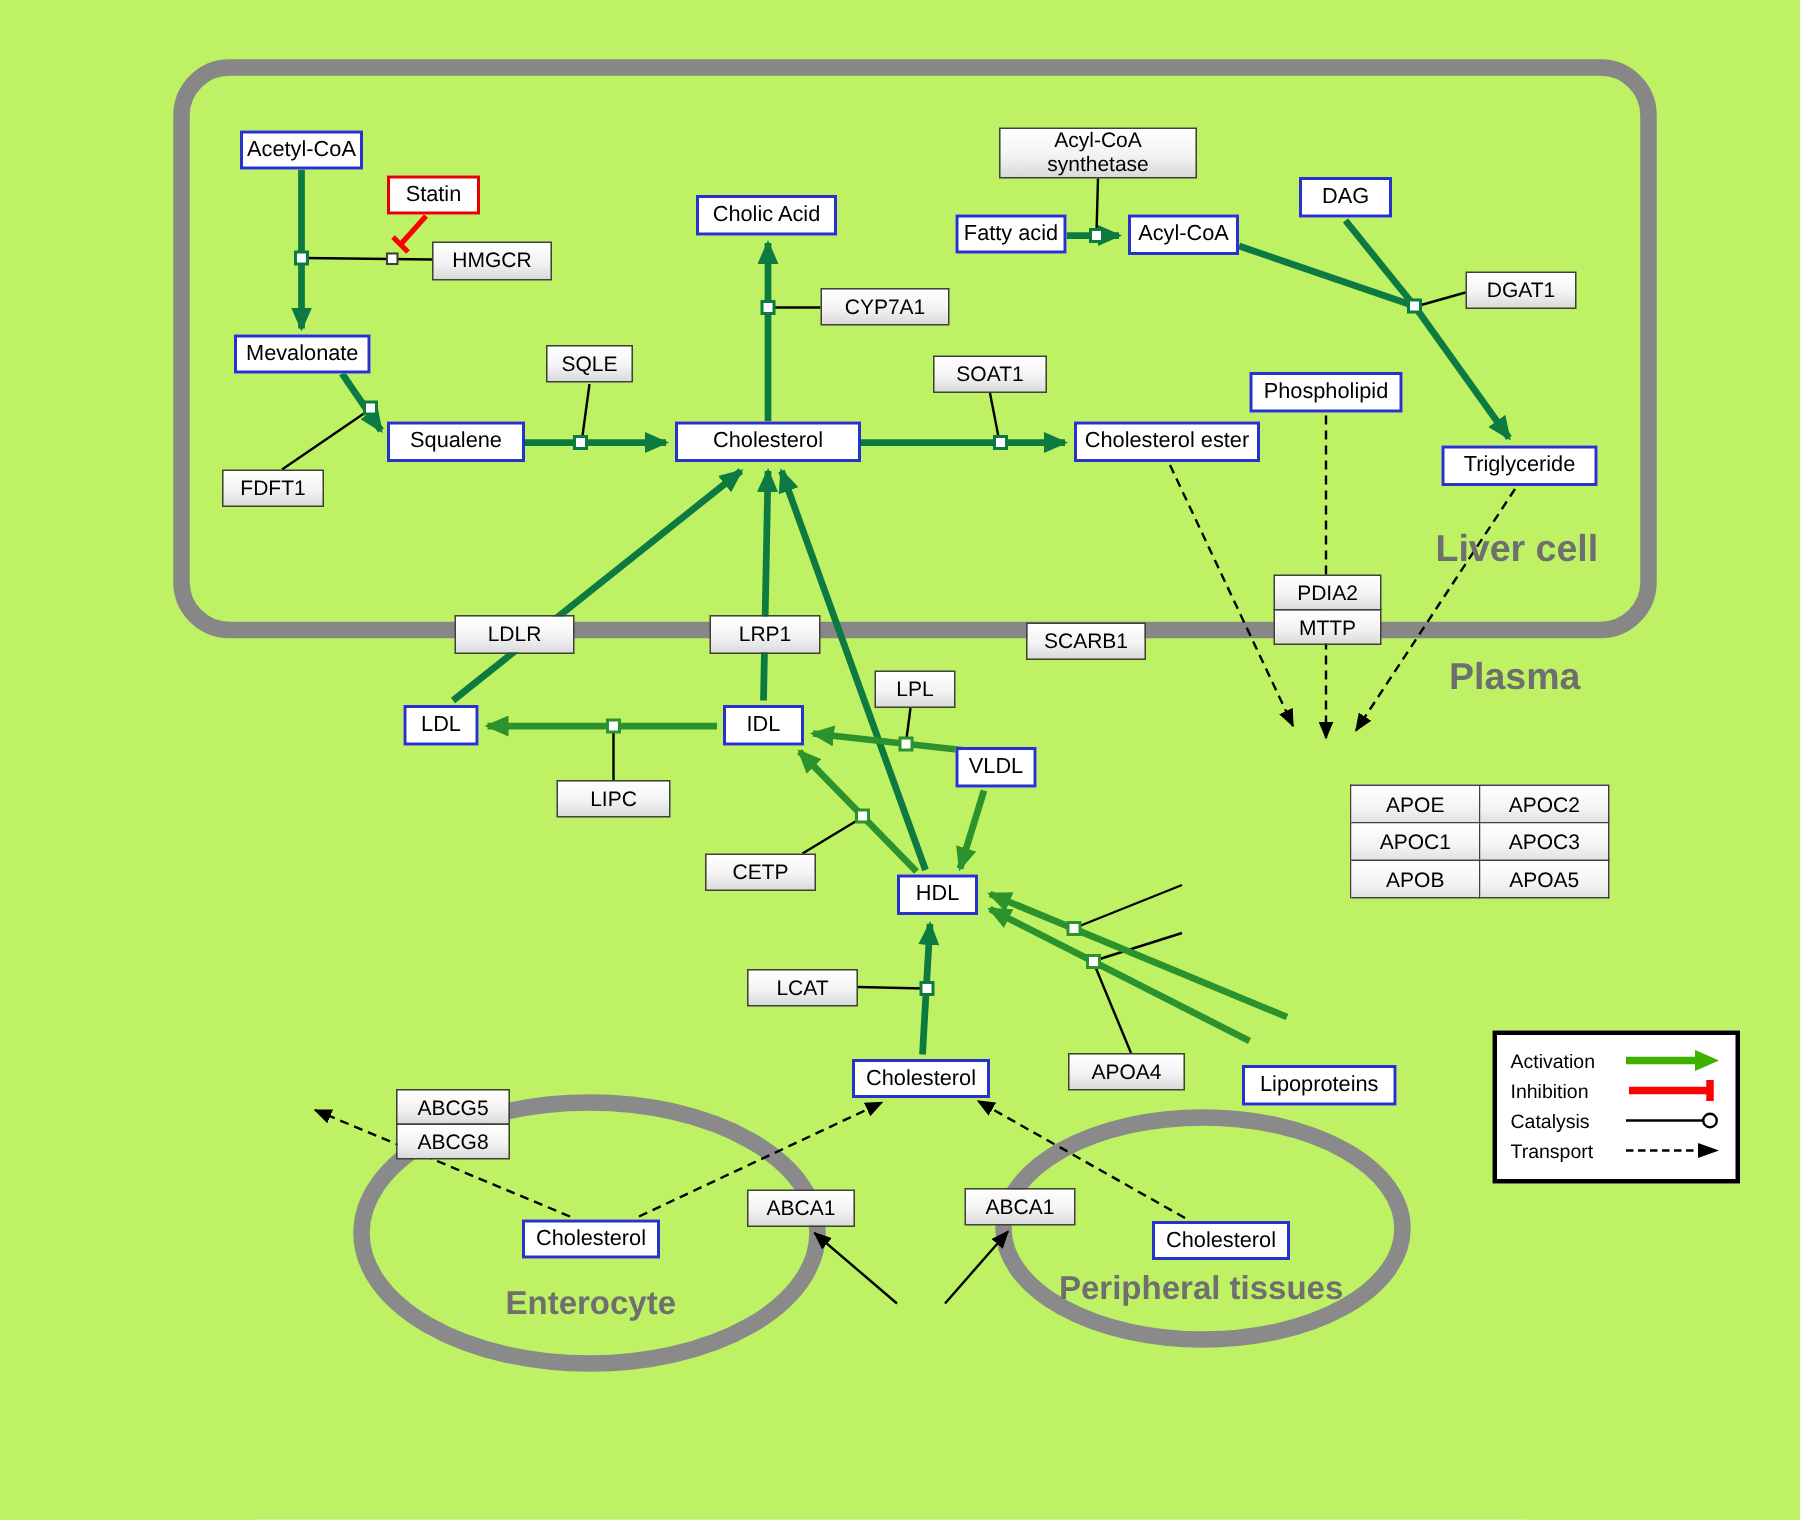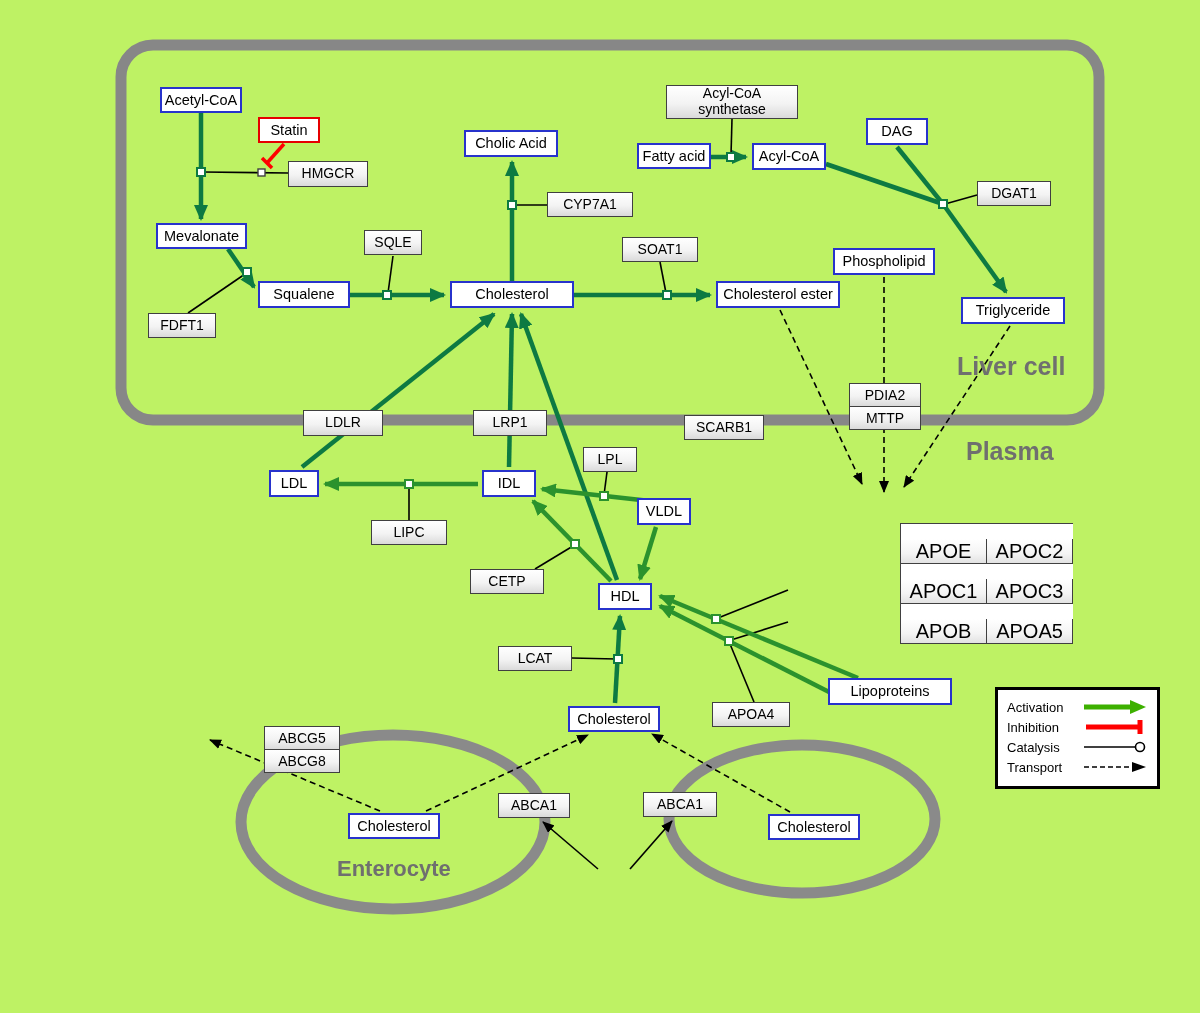--- a/index.html
+++ b/index.html
@@ -12,22 +12,22 @@
   .drug { border:2px solid #e60000; font-size:14.5px; }
   .gene { border:1px solid #404040;
           background:linear-gradient(180deg,#ffffff 0%,#f3f3f3 55%,#dadada 100%); }
   .stack { position:absolute; display:flex; flex-direction:column; }
   .stack .cell { border:1px solid #404040; display:flex; align-items:center; justify-content:center;
           font-size:14px; background:linear-gradient(180deg,#ffffff 0%,#f3f3f3 55%,#dadada 100%); }
   .stack .cell + .cell { margin-top:-1px; }
   .apo-grid { position:absolute; display:grid; grid-template-columns:86px 86px;
           border-top:1px solid #404040; border-left:1px solid #404040; background:#fff; }
   .apo-grid .cell { border-right:1px solid #404040; border-bottom:1px solid #404040;
-          height:25px; display:flex; align-items:center; justify-content:center; font-size:20px;
-          background:linear-gradient(180deg,#ffffff 0%,#f4f4f4 60%,#e2e2e2 100%);margin-top:15px; }
+          height:25px; display:flex; align-items:center; justify-content:center; font-size:14px;
+          background:linear-gradient(180deg,#ffffff 0%,#f4f4f4 60%,#e2e2e2 100%); }
   .comp-label { position:absolute; font-weight:bold; color:#6f6f6f; }
   .legend { position:absolute; left:995px; top:687px; width:165px; height:102px;
           border:3px solid #000; background:#fff; padding:7px 9px;
           display:flex; flex-direction:column; justify-content:flex-start; }
   .legend-row { display:flex; align-items:center; justify-content:space-between; height:20px; }
   .legend-label { font-size:13px; color:#000; }
 </style>
 </head>
 <body>
 
@@ -151,21 +151,21 @@
   <div class="node met" style="left:482px;top:470px;width:54px;height:27px">IDL</div>
   <div class="node gene" style="left:371px;top:520px;width:76px;height:25px">LIPC</div>
   <div class="node gene" style="left:583px;top:447px;width:54px;height:25px">LPL</div>
   <div class="node met" style="left:637px;top:498px;width:54px;height:27px">VLDL</div>
   <div class="node gene" style="left:470px;top:569px;width:74px;height:25px">CETP</div>
   <div class="node met" style="left:598px;top:583px;width:54px;height:27px">HDL</div>
   <div class="node gene" style="left:498px;top:646px;width:74px;height:25px">LCAT</div>
 
 
   <div class="node gene" style="left:712px;top:702px;width:78px;height:25px">APOA4</div>
-  <div class="node met" style="left:828px;top:678px;width:124px;height:27px">Lipoproteins</div>
+  <div class="node met" style="left:828px;top:710px;width:103px;height:27px">Lipoproteins</div>
 
   <div class="apo-grid" style="left:900px;top:523px">
     <div class="cell">APOE</div>
     <div class="cell">APOC2</div>
     <div class="cell">APOC1</div>
     <div class="cell">APOC3</div>
     <div class="cell">APOB</div>
     <div class="cell">APOA5</div>
   </div>
 
@@ -177,20 +177,21 @@
   </div>
   <div class="node met" style="left:348px;top:813px;width:92px;height:26px">Cholesterol</div>
   <div class="node gene" style="left:498px;top:793px;width:72px;height:25px">ABCA1</div>
   <div class="node gene" style="left:643px;top:792px;width:74px;height:25px">ABCA1</div>
   <div class="node met" style="left:768px;top:814px;width:92px;height:26px">Cholesterol</div>
 
 
   <div class="comp-label" style="left:957px;top:352px;font-size:25px">Liver cell</div>
   <div class="comp-label" style="left:966px;top:437px;font-size:25px">Plasma</div>
   <div class="comp-label" style="left:337px;top:856px;font-size:22px">Enterocyte</div>
+  <div class="comp-label" style="left:706px;top:846px;font-size:22px">Peripheral tissues</div>
 
   <div class="legend">
     <div class="legend-row">
       <span class="legend-label">Activation</span>
       <svg width="66" height="16">
         <line x1="2" y1="8" x2="50" y2="8" stroke="#3db000" stroke-width="5"></line>
         <path d="M48,1 L64,8 L48,15 Z" fill="#3db000"></path>
       </svg>
     </div>
     <div class="legend-row">

